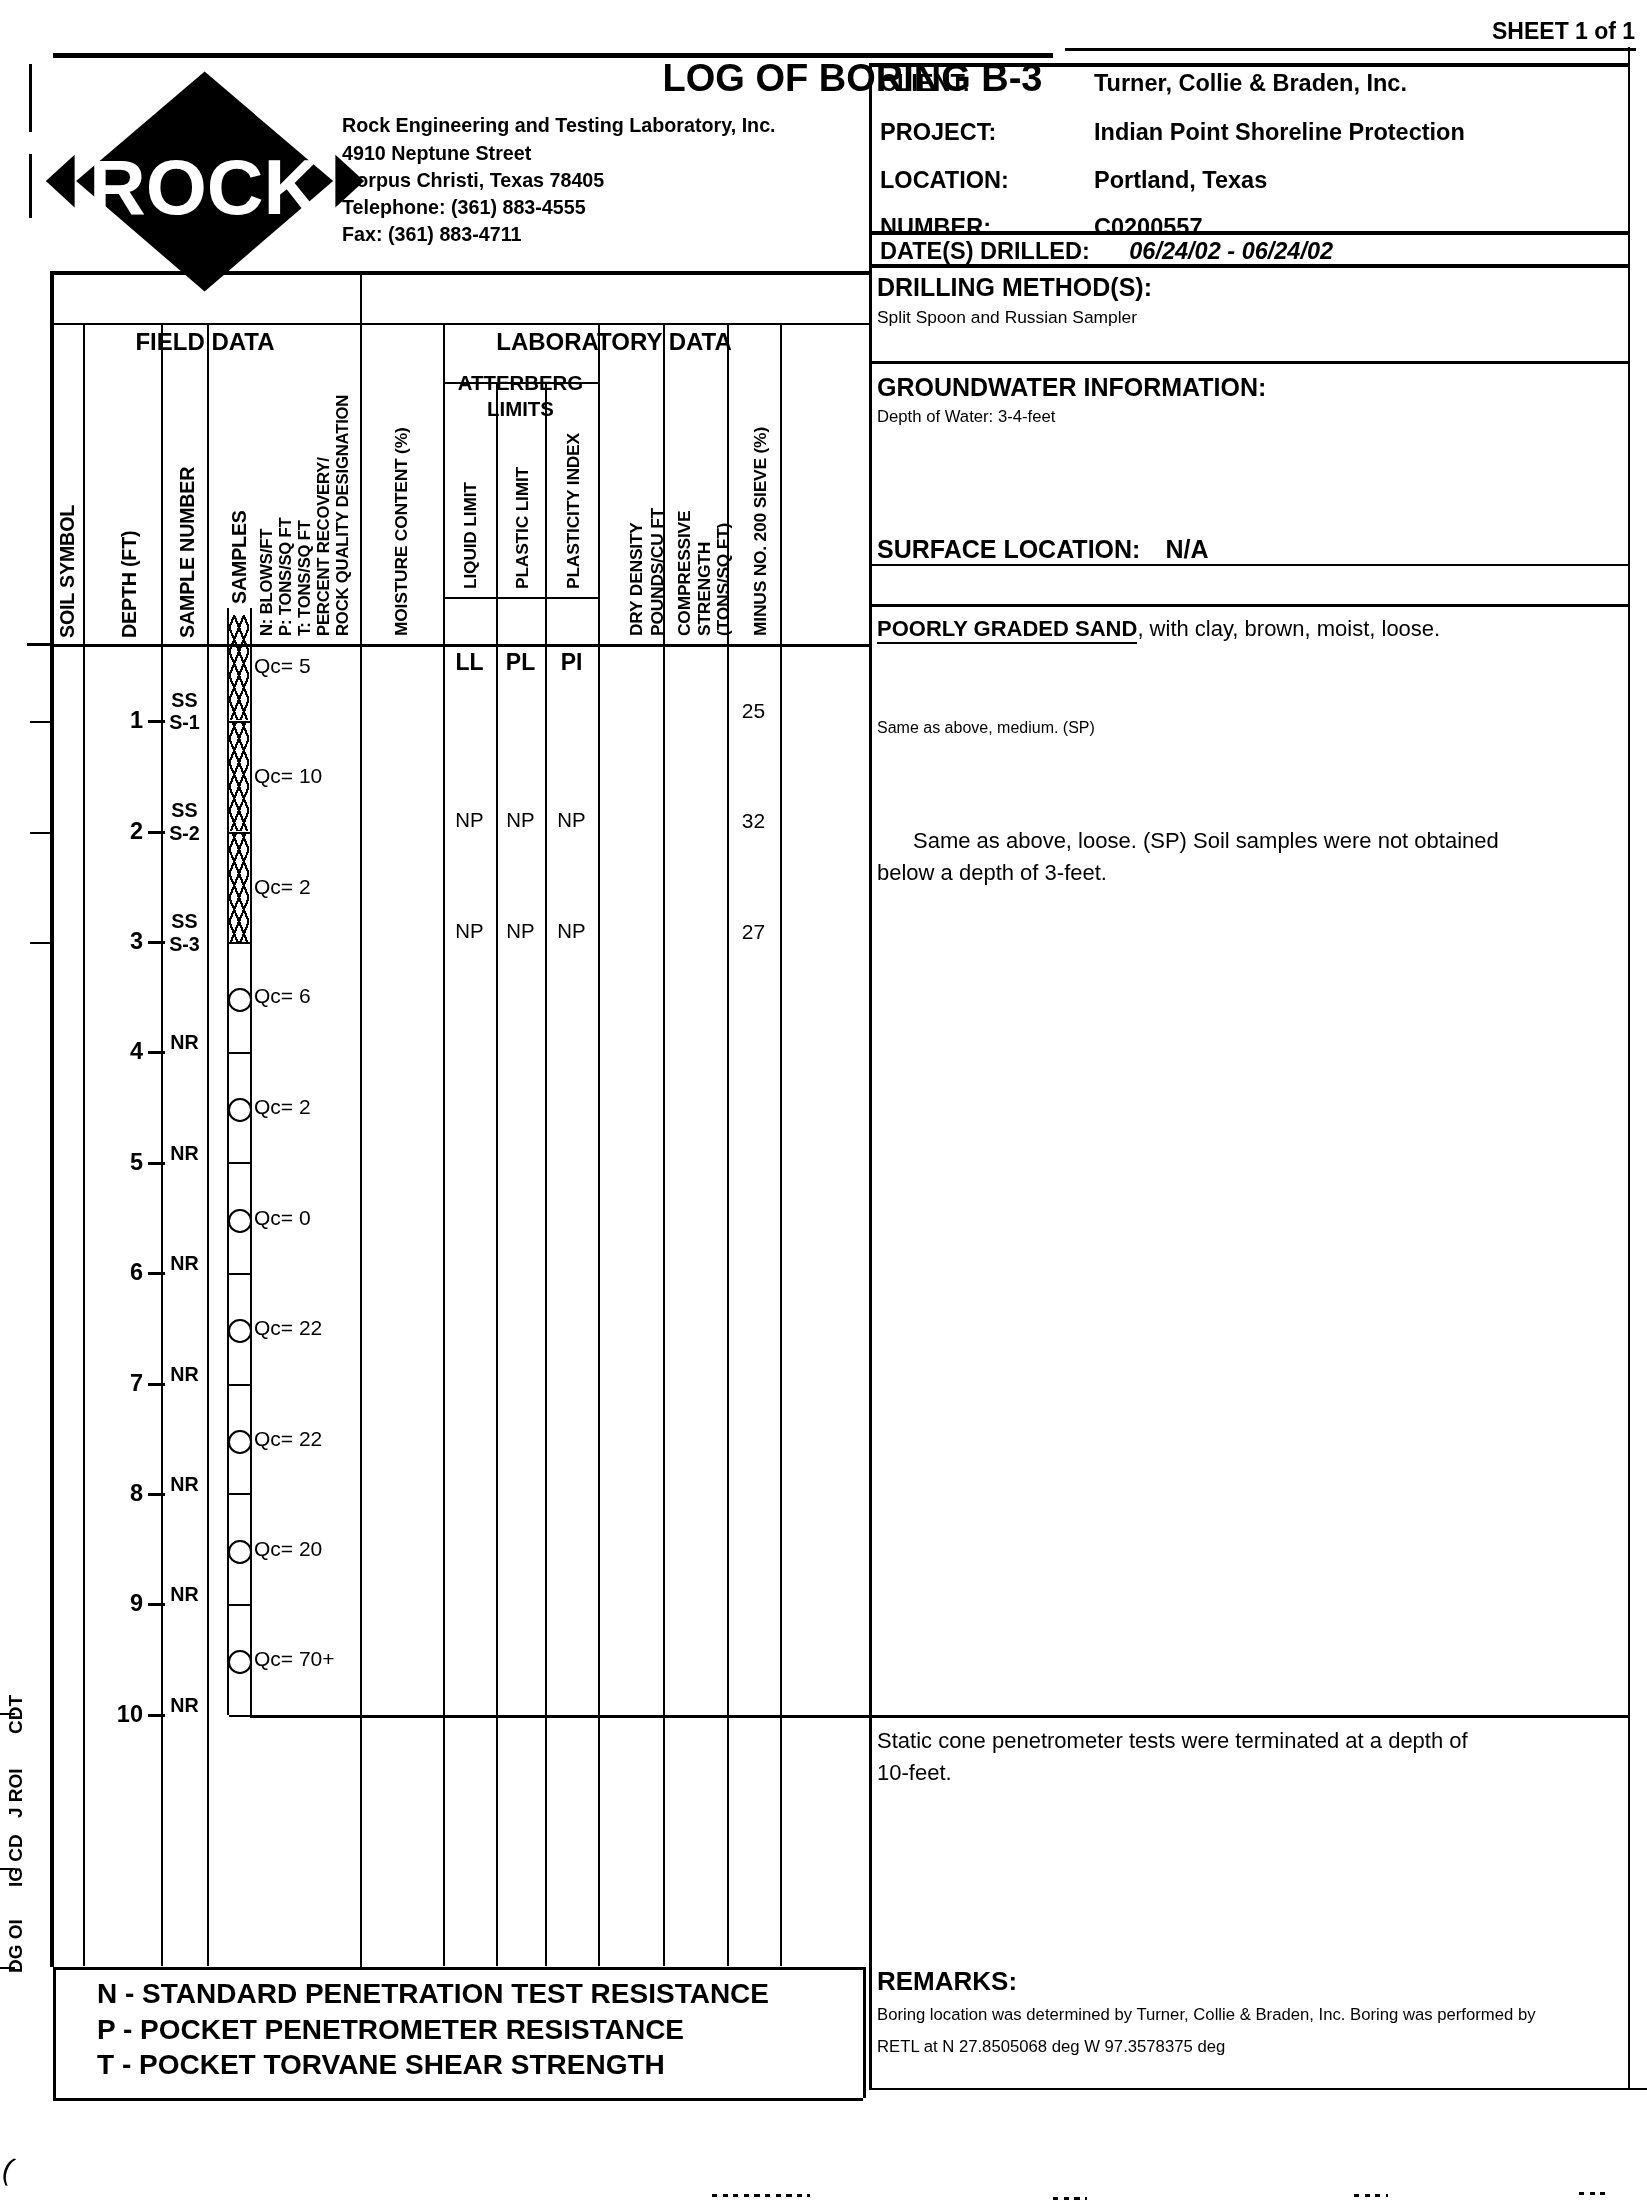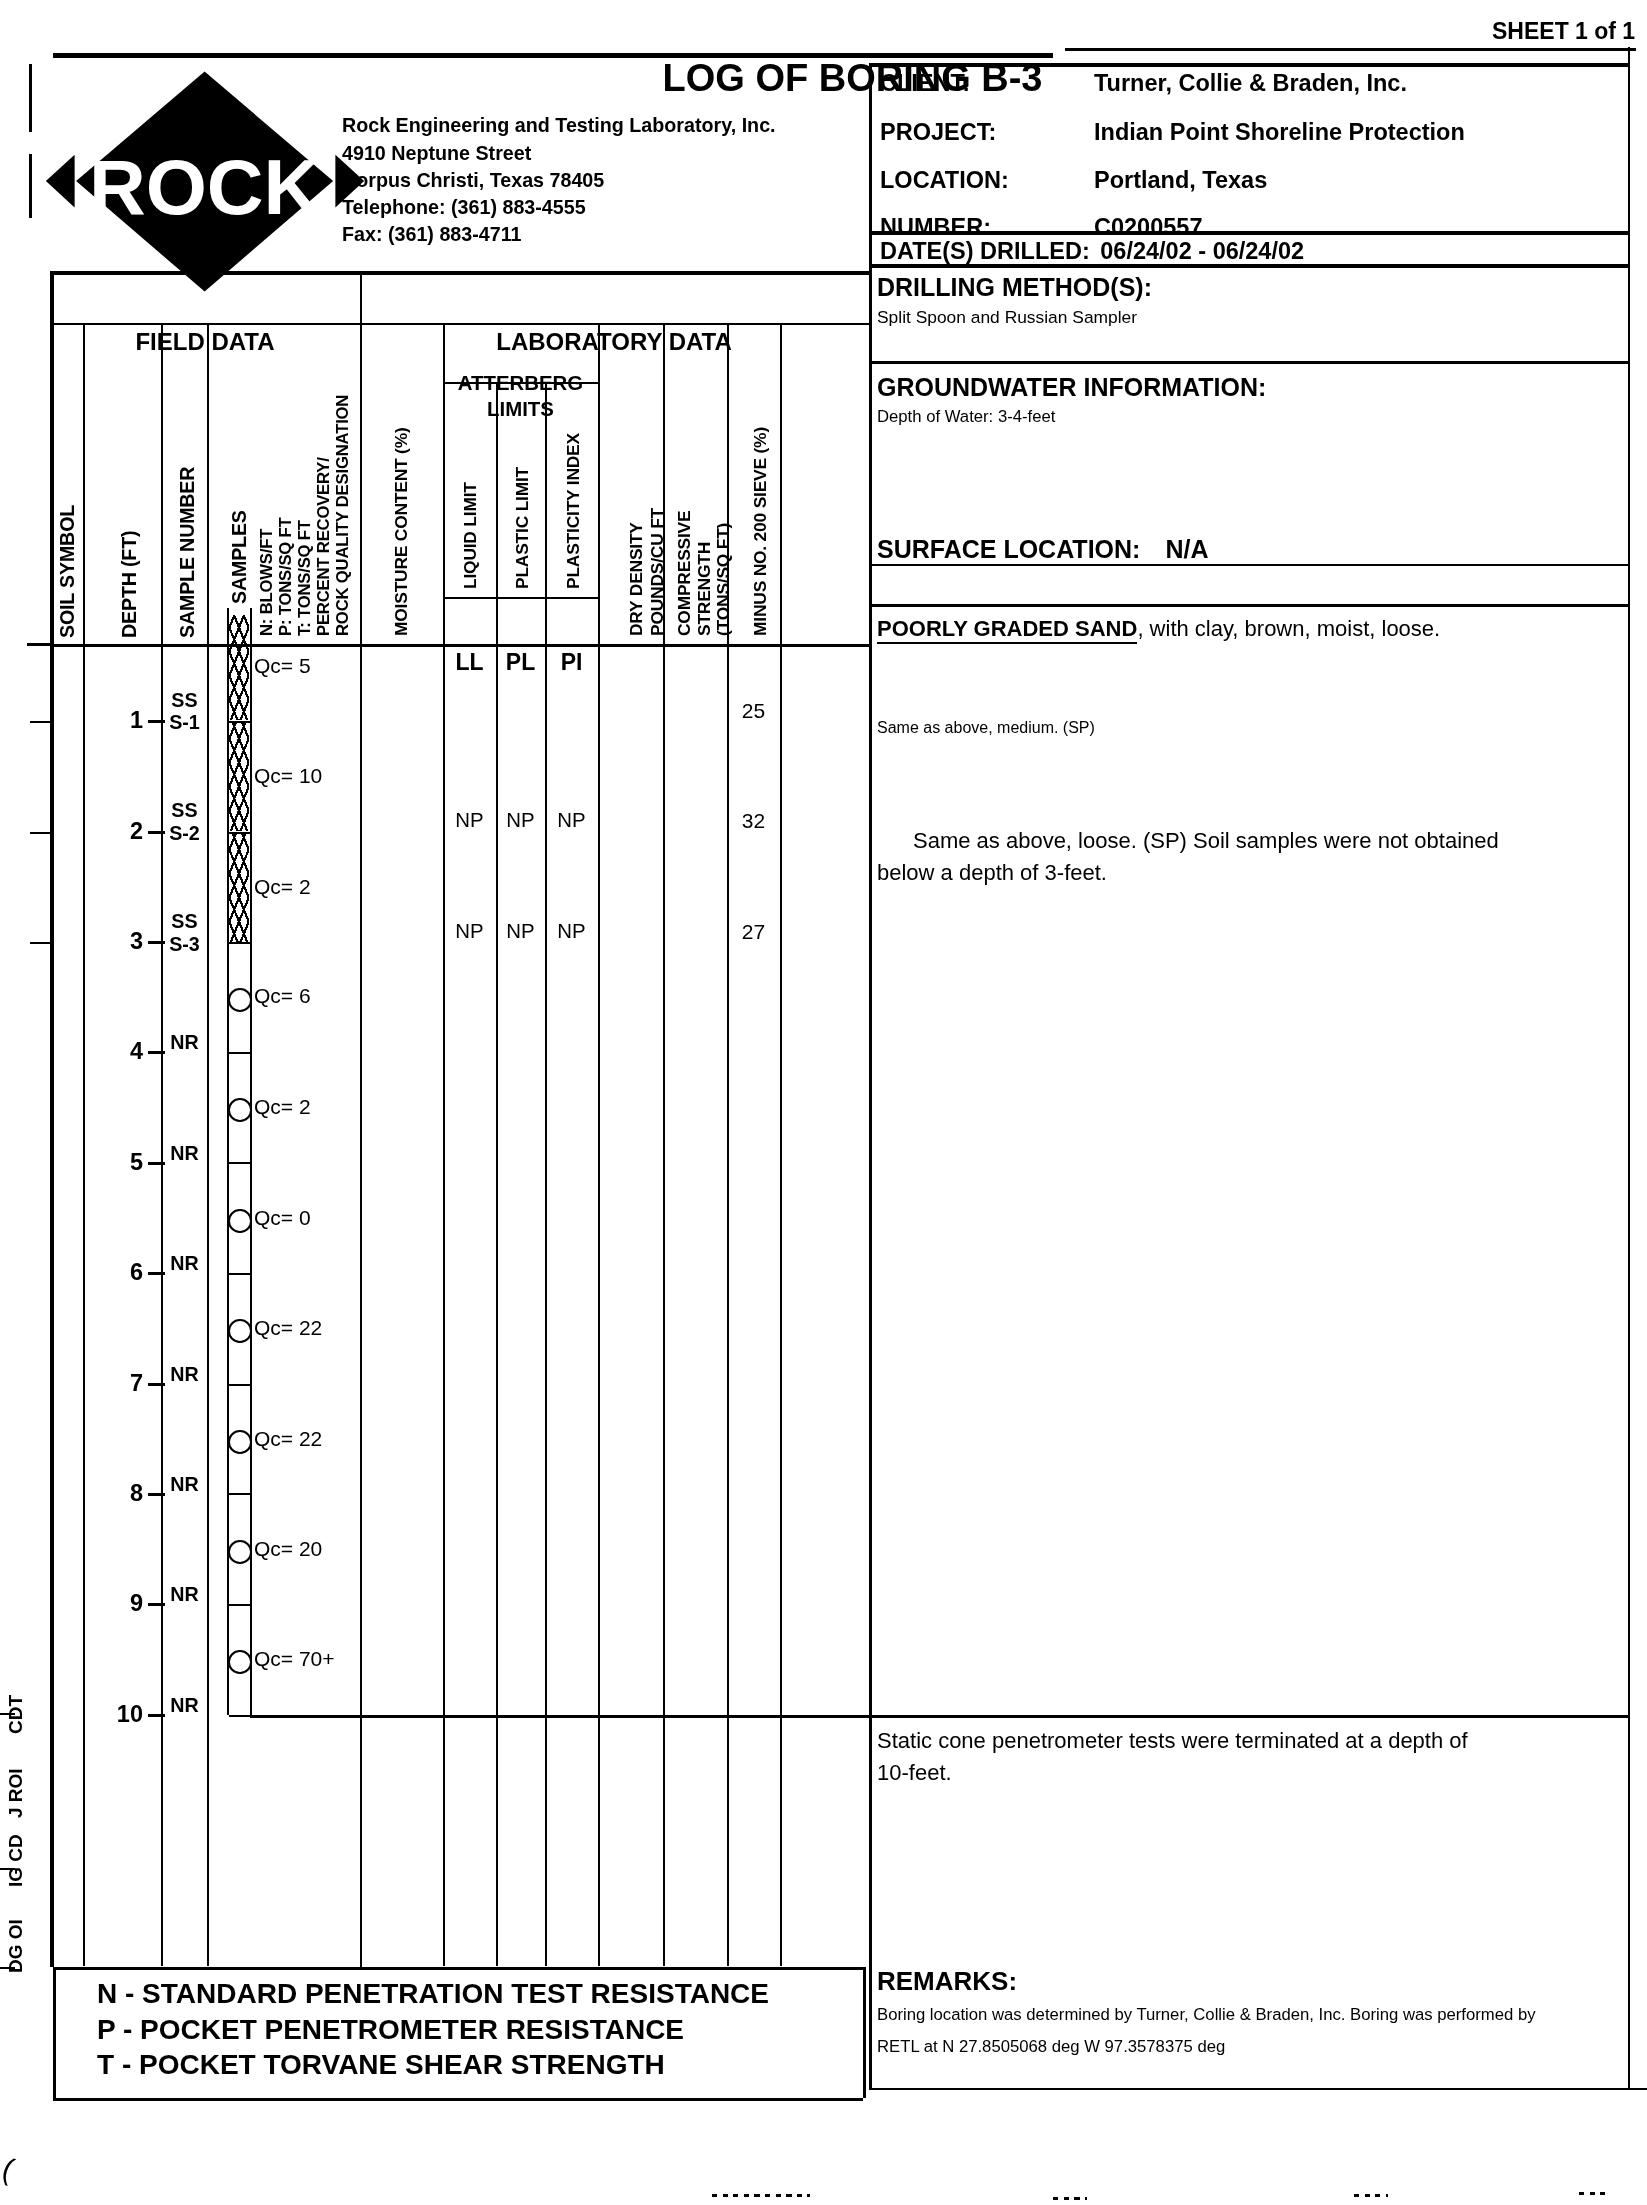--- a/index.html
+++ b/index.html
@@ -41,21 +41,21 @@
   <div class="t b" style="left:880px;top:70px;font-size:23.5px;">CLIENT:</div>
   <div class="t b" style="left:1094px;top:70px;font-size:23.5px;">Turner, Collie &amp; Braden, Inc.</div>
   <div class="t b" style="left:880px;top:119px;font-size:23.5px;">PROJECT:</div>
   <div class="t b" style="left:1094px;top:119px;font-size:23.5px;">Indian Point Shoreline Protection</div>
   <div class="t b" style="left:880px;top:167px;font-size:23.5px;">LOCATION:</div>
   <div class="t b" style="left:1094px;top:167px;font-size:23.5px;">Portland, Texas</div>
   <div class="t b" style="left:880px;top:214px;font-size:23.5px;">NUMBER:</div>
   <div class="t b" style="left:1094px;top:214px;font-size:23.5px;">C0200557</div>
   <div class="t b" style="left:880px;top:238px;font-size:23.5px;">
     <span>DATE(S) DRILLED:</span>
-    <span style="margin-left:4px;">06/24/02 - 06/24/02</span>
+    <span style="margin-left:33px;font-style:italic;">06/24/02 - 06/24/02</span>
   </div>
 
   <div class="t b" style="left:877px;top:273px;font-size:25px;">DRILLING METHOD(S):</div>
   <div class="t" style="left:877px;top:307px;font-size:17.4px;">Split Spoon and Russian Sampler</div>
   <div class="t b" style="left:877px;top:373px;font-size:25px;">GROUNDWATER INFORMATION:</div>
   <div class="t" style="left:877px;top:407px;font-size:16.7px;">Depth of Water:  3-4-feet</div>
   <div class="t b" style="left:877px;top:535px;font-size:25px;">
     <span>SURFACE LOCATION:</span>
     <span style="margin-left:18px;">N/A</span>
   </div>

